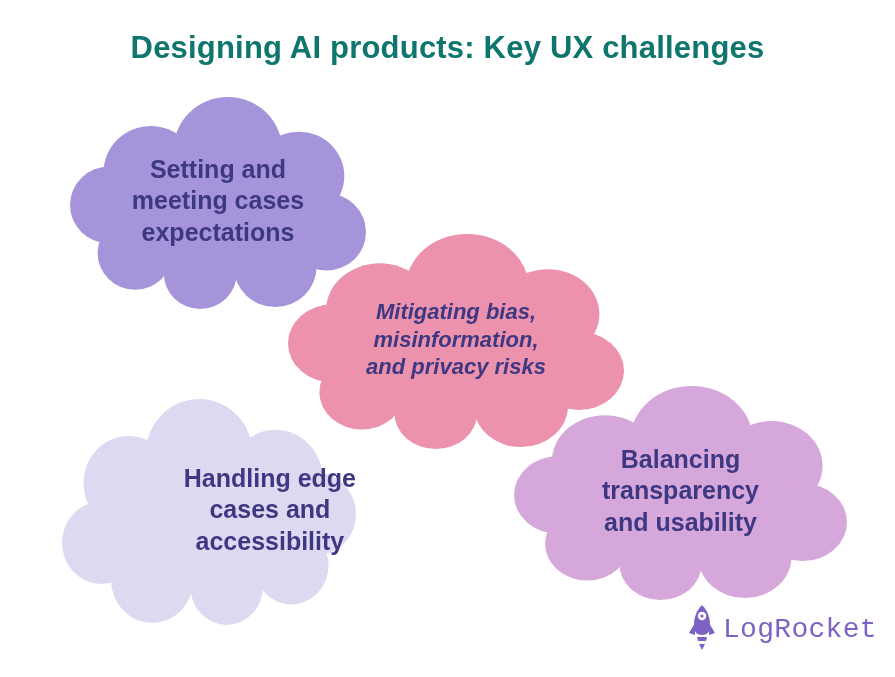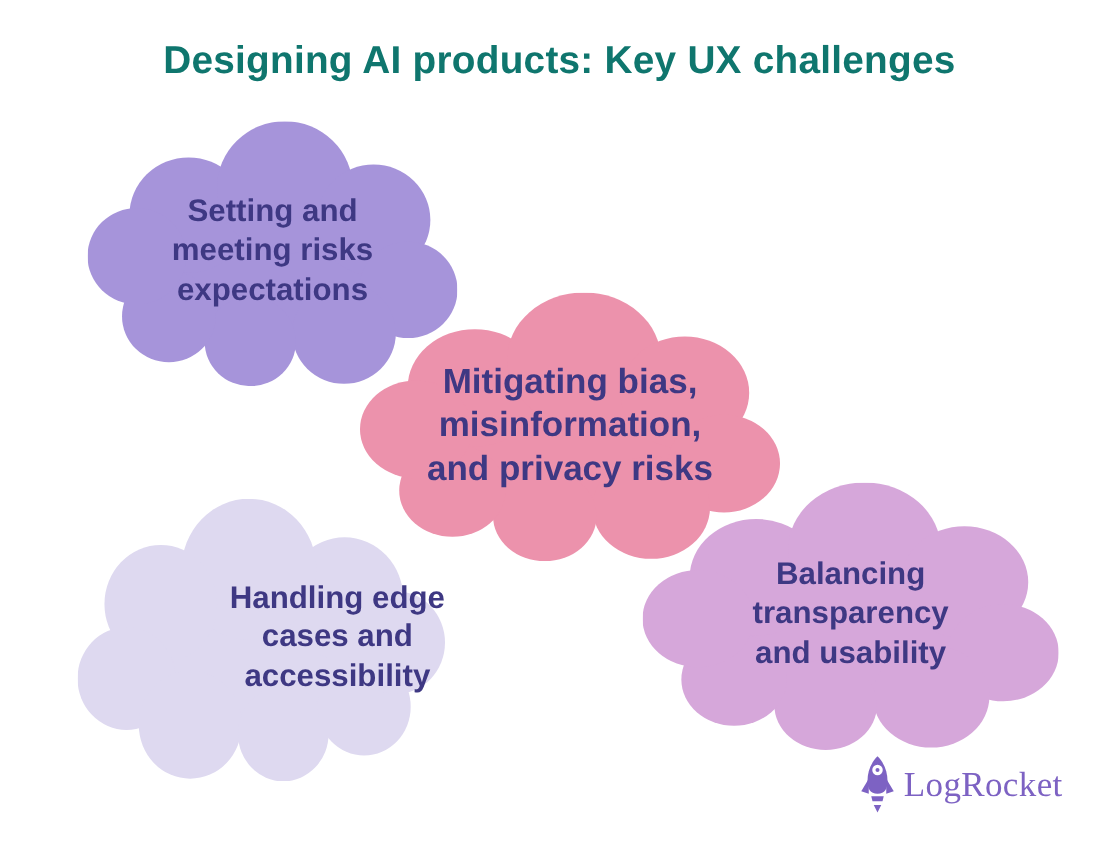--- a/index.html
+++ b/index.html
@@ -43,34 +43,34 @@
     font-size: 25px;
     font-weight: 700;
     line-height: 1.26;
     color: #3e3883;
     transform: translateY(-2px);
   }
   .cloud-text span { display: block; }
   .c1 { left: 70px;  top: 97px;  width: 296px; height: 212px; }
   .c2 { left: 538px; top: 89px;  width: 293px; height: 198px; }
   .c3 { left: 288px; top: 234px; width: 336px; height: 215px; }
-  .c3 .cloud-text { font-size: 28px; }
+  .c3 .cloud-text { font-size: 22px; font-style: italic; }
   .c4 { left: 62px;  top: 399px; width: 294px; height: 226px; justify-content: flex-end; }
   .c5 { left: 514px; top: 386px; width: 333px; height: 214px; }
   .logo {
     position: absolute;
     left: 686px;
     top: 602px;
     display: flex;
     align-items: center;
     gap: 5px;
   }
   .rocket { width: 32px; height: 54px; }
   .logo-text {
-    font-family: Liberation Serif, serif;
+    font-family: Liberation Mono, monospace;
     font-size: 28px;
     font-weight: 400;
     color: #7d62c3;
     letter-spacing: 0.3px;
   }
   .hidden-defs { position: absolute; width: 0; height: 0; }
 </style>
 </head>
 <body>
 
@@ -95,21 +95,21 @@
   <h1 class="title">Designing AI products: Key UX challenges</h1>
 
   <div class="cloud c1">
     <svg class="cloud-bg" viewBox="0 0 300 220" preserveAspectRatio="none">
       <g fill="#a694da">
           <use href="#cloud-blob"></use>
         </g>
     </svg>
     <div class="cloud-text">
       <span>Setting and</span>
-      <span>meeting risks</span>
+      <span>meeting cases</span>
       <span>expectations</span>
     </div>
   </div>
 
 
   <div class="cloud c3">
     <svg class="cloud-bg" viewBox="0 0 300 220" preserveAspectRatio="none">
       <g fill="#ec92ac">
           <use href="#cloud-blob"></use>
         </g>

